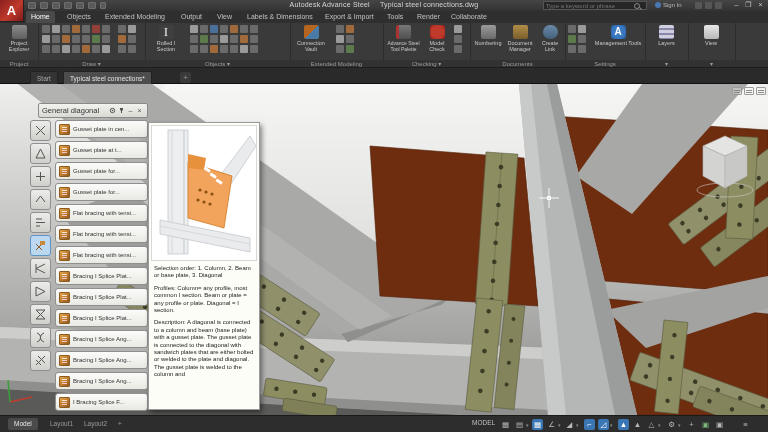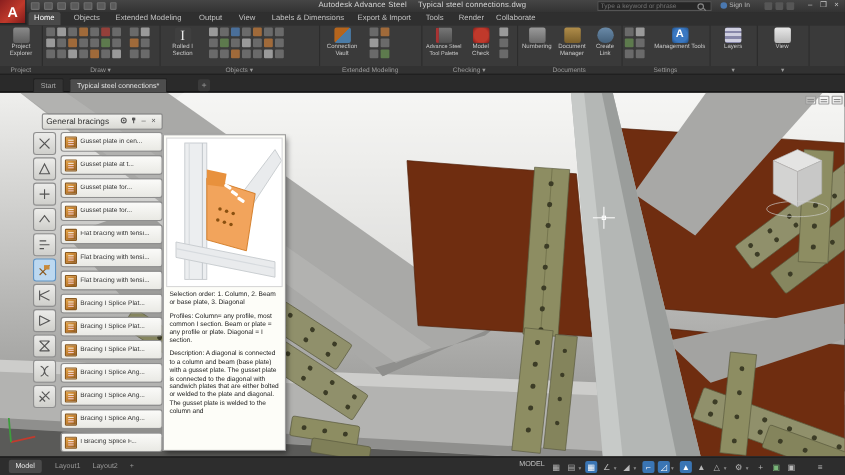--- a/index.html
+++ b/index.html
@@ -548,21 +548,21 @@
         <line x1="549" y1="104" x2="549" y2="124"></line>
     <rect x="547.5" y="112.5" width="3" height="3" fill="none"></rect>
   </g>
 </svg>
   <div class="vpc" style="right:26px"></div>
   <div class="vpc" style="right:14px"></div>
   <div class="vpc" style="right:2px"></div>
 </div>
 
 <div id="palette-header">
-  <span class="ph-title">General bracings</span>
+  <span class="ph-title">General diagonal</span>
   <span class="ph-ico">
     <svg width="7" height="7">
         <circle cx="3.5" cy="3.5" r="2.2" fill="none" stroke="#555"></circle>
         <circle cx="3.5" cy="3.5" r="0.8" fill="#555"></circle>
       </svg></span>
   <span class="ph-ico">
     <svg width="7" height="7">
         <line x1="3.5" y1="1" x2="3.5" y2="6" stroke="#555"></line>
         <rect x="2" y="1" width="3" height="2.4" fill="#555"></rect>
       </svg></span>

